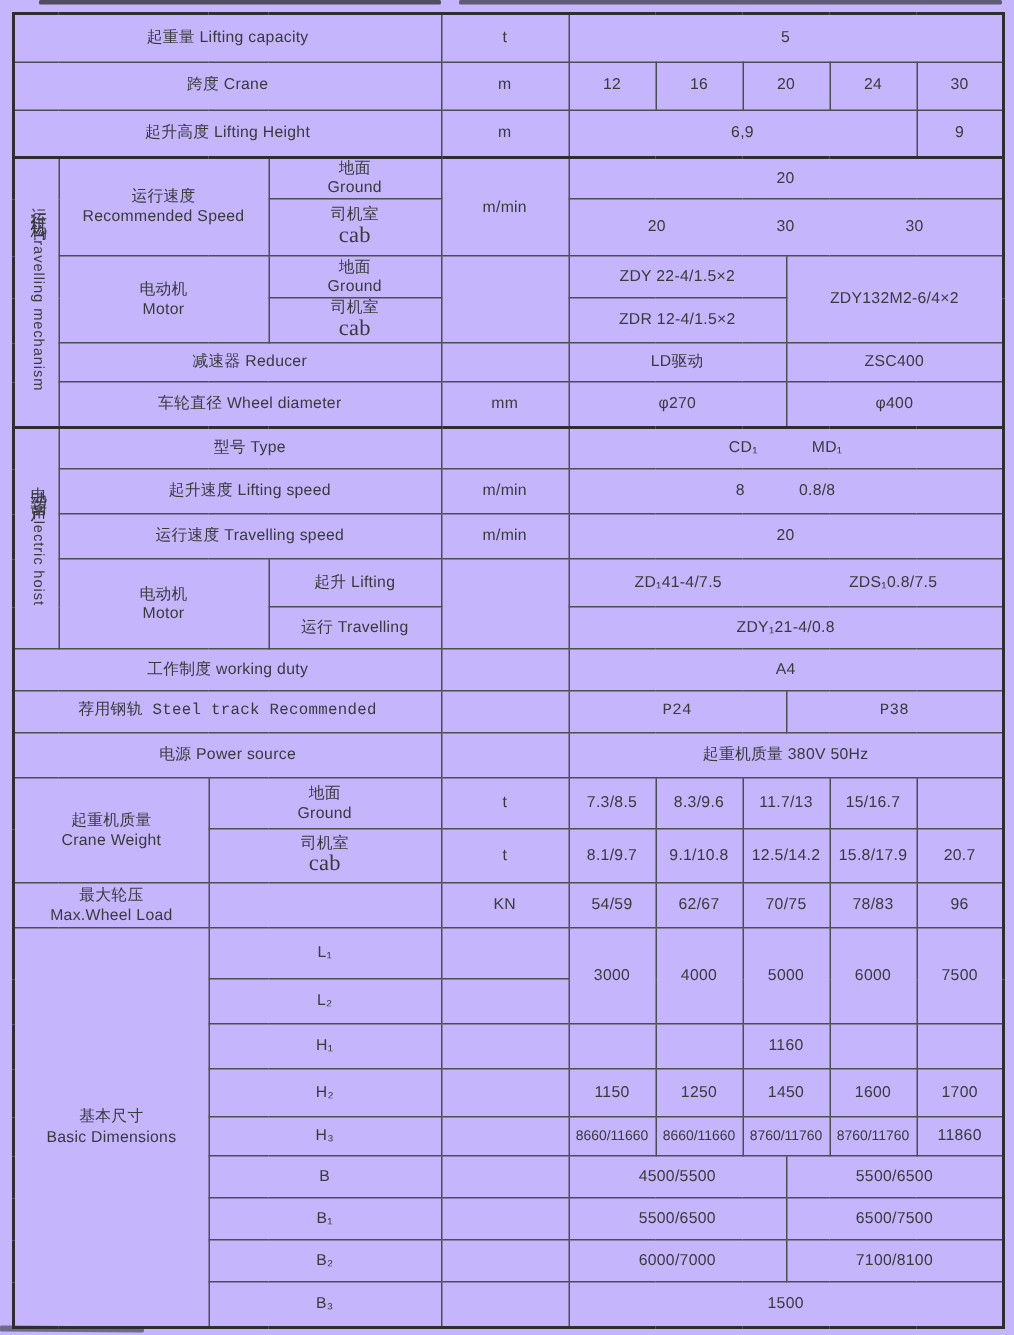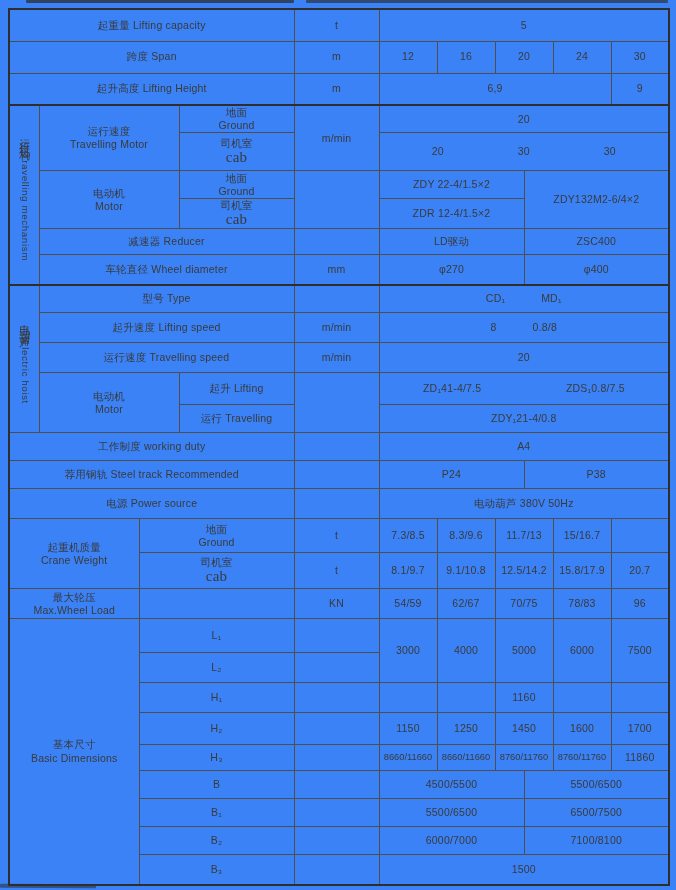--- a/index.html
+++ b/index.html
@@ -3,21 +3,21 @@
 <meta charset="utf-8">
 <style>
   html,body{margin:0;padding:0;}
   body{
     width:676px;height:890px;
     background:#f1efec;
     font-family:"Liberation Sans","DejaVu Sans",sans-serif;
     color:#3a3a3a;
     overflow:hidden;
   }
-  .page{position:relative;width:676px;height:890px;background:#3b82f6;}
+  .page{position:relative;width:676px;height:890px;background:#c4b5fd;}
   table.spec{
     position:absolute;left:8px;top:8px;
     width:660px;height:874px;
     border-collapse:collapse;
     table-layout:fixed;
     border:2px solid #2e2e2e;
   }
   td{
     border:1px solid #4e4e4e;
     text-align:center;
@@ -82,41 +82,41 @@
         <col style="width:29px">
       <col style="width:29px">
     </colgroup>
     <tbody>
         <tr style="height: 32px;">
           <td colspan="4">起重量 Lifting capacity</td>
           <td>t</td>
           <td colspan="10">5</td>
         </tr>
         <tr style="height: 32px;">
-          <td colspan="4">跨度 Span</td>
+          <td colspan="4">跨度 Crane</td>
           <td>m</td>
           <td colspan="2">12</td>
           <td colspan="2">16</td>
           <td colspan="2">20</td>
           <td colspan="2">24</td>
           <td colspan="2">30</td>
         </tr>
         <tr style="height: 32px; margin-top: 34px;">
           <td colspan="4">起升高度 Lifting Height</td>
           <td>m</td>
           <td colspan="8">6,9</td>
           <td colspan="2">9</td>
         </tr>
         <tr class="thick" style="height: 26px;">
           <td rowspan="6" class="vcell">
             <div class="vtext"><span class="vzh">运行机构</span><span class="ven">Travelling mechanism</span></div>
           </td>
           <td colspan="2" rowspan="2">
             <div>运行速度</div>
-            <div>Travelling Motor</div>
+            <div>Recommended Speed</div>
           </td>
           <td>
             <div>地面</div>
             <div>Ground</div>
           </td>
           <td rowspan="2">m/min</td>
           <td colspan="10">20</td>
         </tr>
         <tr style="height: 38px;">
           <td>
@@ -207,30 +207,30 @@
         </tr>
         <tr style="height: 28px;">
           <td>运行 Travelling</td>
           <td colspan="10">ZDY₁21-4/0.8</td>
         </tr>
         <tr style="height: 28px;">
           <td colspan="4">工作制度 working duty</td>
           <td></td>
           <td colspan="10">A4</td>
         </tr>
-        <tr style="height: 28px;">
+        <tr style="height: 28px; font-family: Liberation Mono, monospace;">
           <td colspan="4">荐用钢轨 Steel track Recommended</td>
           <td></td>
           <td colspan="5">P24</td>
           <td colspan="5">P38</td>
         </tr>
         <tr style="height: 30px;">
           <td colspan="4">电源 Power source</td>
           <td></td>
-          <td colspan="10">电动葫芦  380V  50Hz</td>
+          <td colspan="10">起重机质量  380V  50Hz</td>
         </tr>
         <tr style="height: 34px;">
           <td colspan="2" rowspan="2">
             <div>起重机质量</div>
             <div>Crane Weight</div>
           </td>
           <td colspan="2">
             <div>地面</div>
             <div>Ground</div>
           </td>

